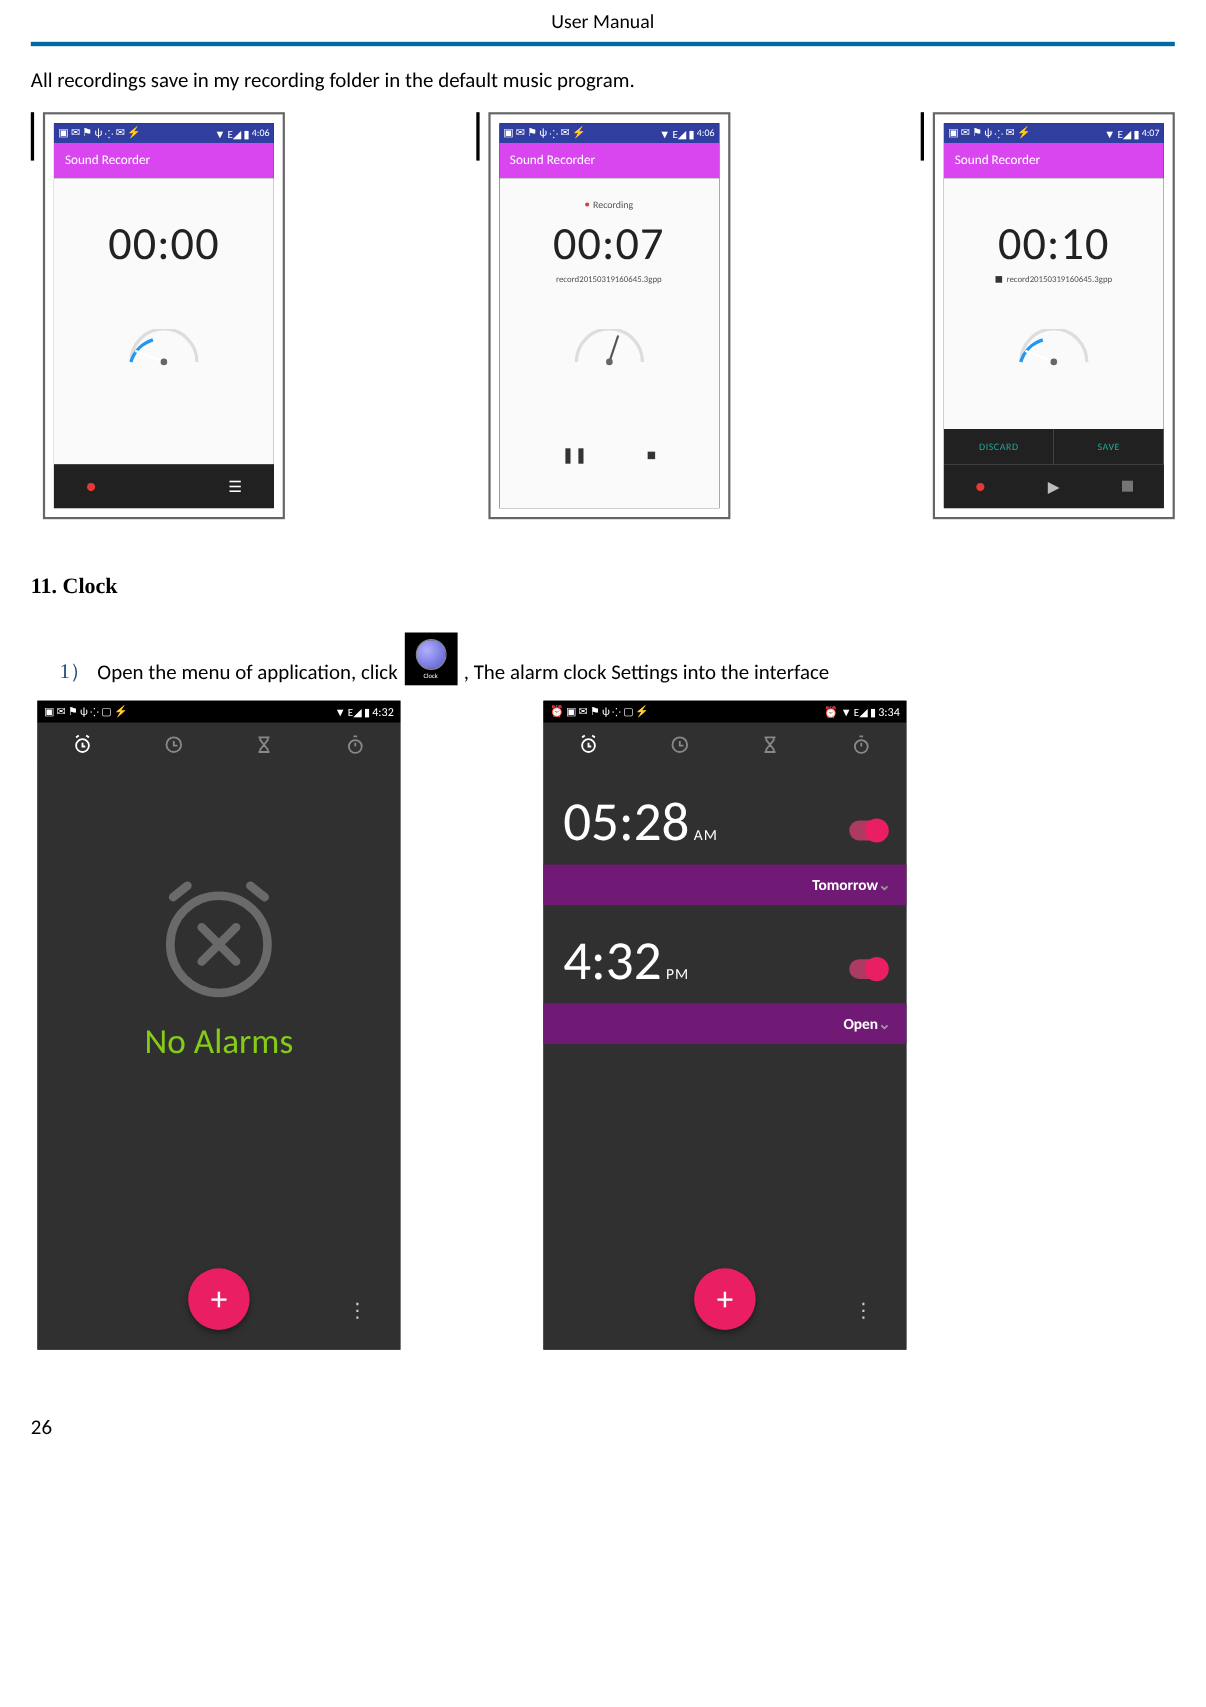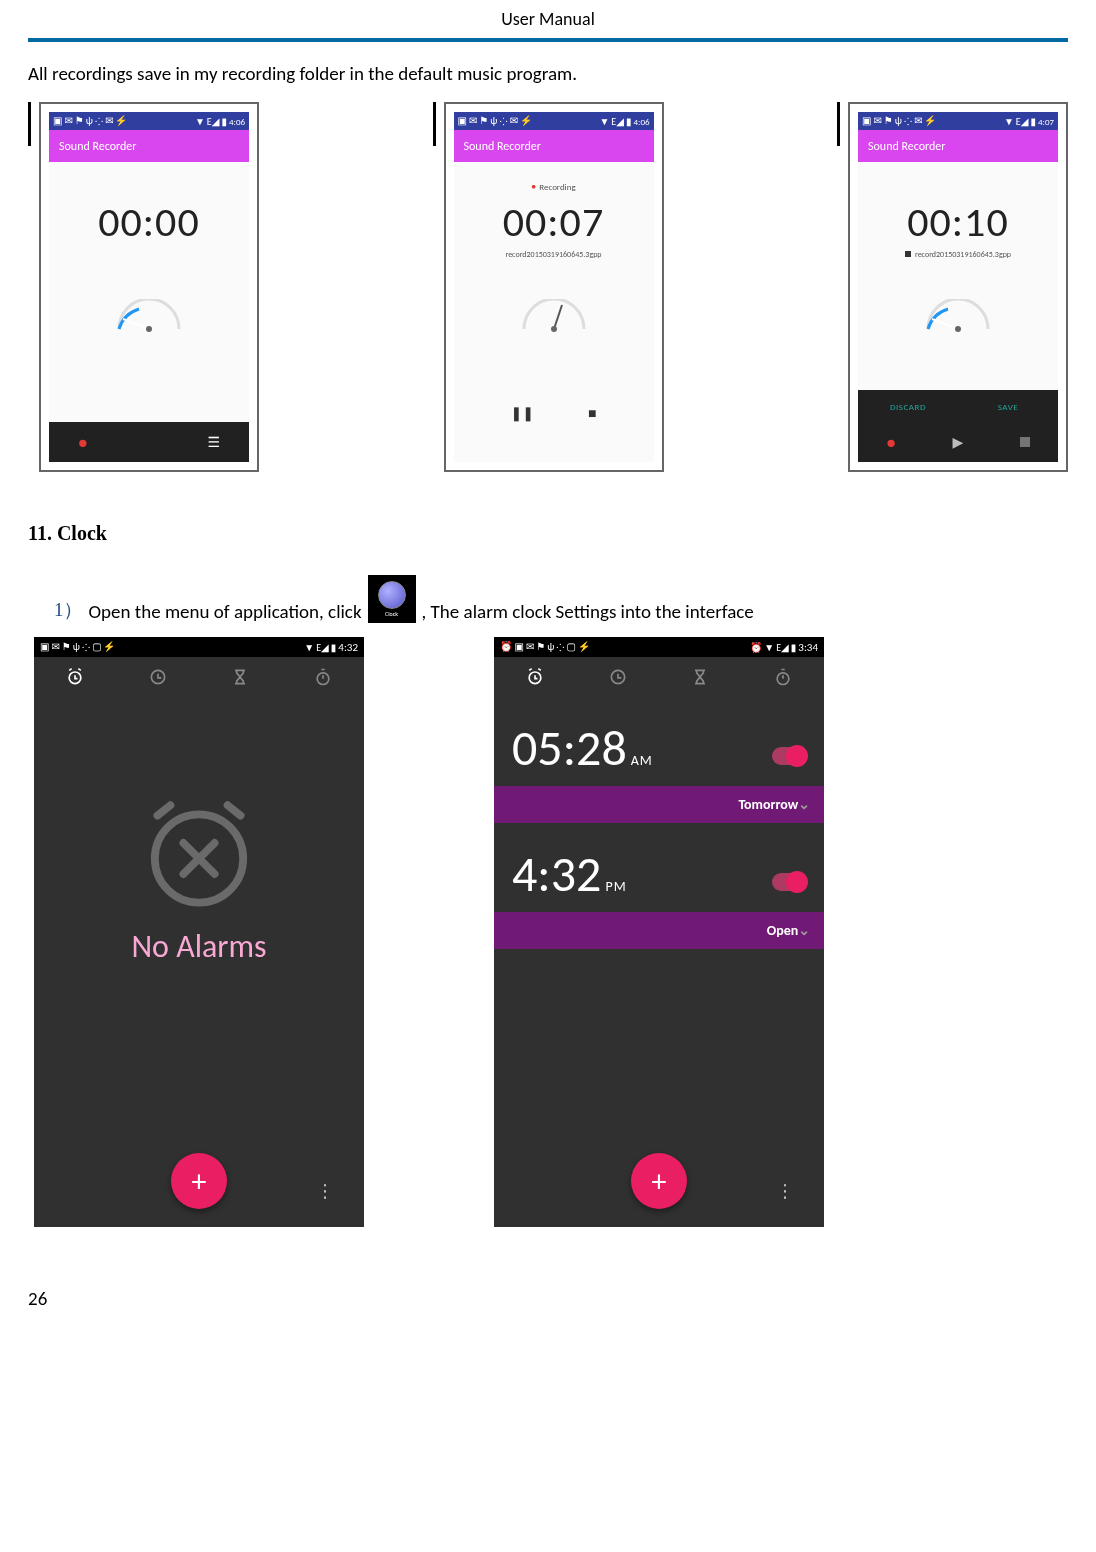--- a/index.html
+++ b/index.html
@@ -223,21 +223,21 @@
     flex-direction: column;
     align-items: center;
     position: relative;
   }
   .no-alarm-icon {
     margin-top: 90px;
     width: 130px;
     height: 130px;
   }
   .no-alarm-text {
-    color: #f9a8d4;
+    color: #84cc16;
     font-size: 32px;
     font-weight: 500;
     margin-top: 10px;
   }
   .fab {
     position: absolute;
     bottom: 18px;
     left: 50%;
     transform: translateX(-50%);
     width: 56px;

